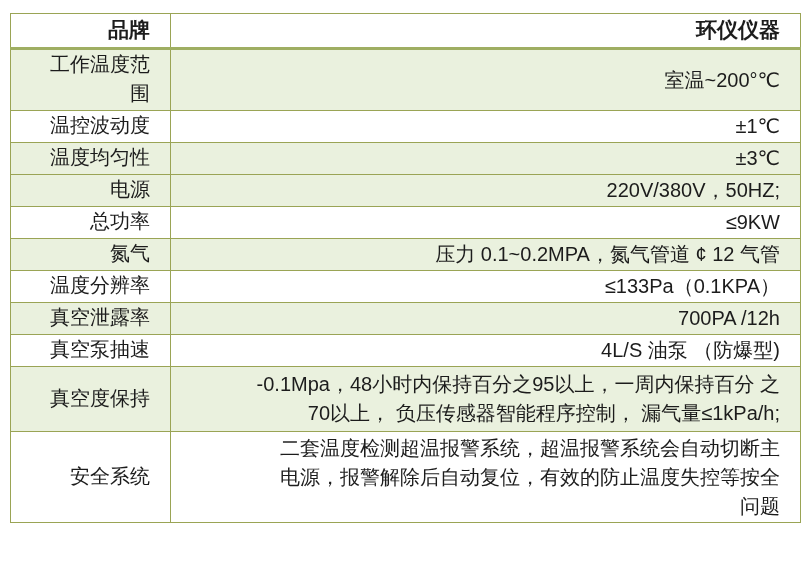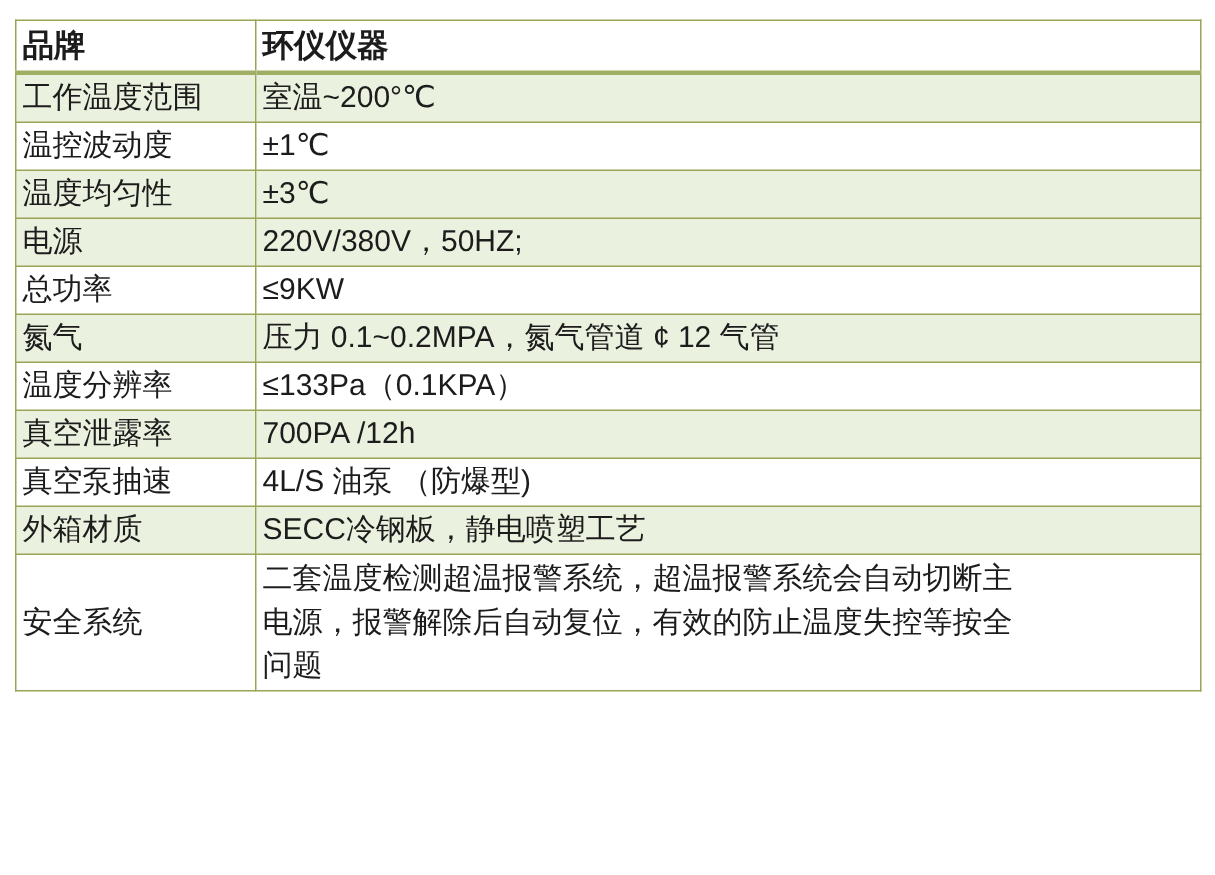--- a/index.html
+++ b/index.html
@@ -20,39 +20,39 @@
   table.spec {
     position: absolute;
     left: 10px;
     top: 13px;
     width: 790px;
     border-collapse: collapse;
     table-layout: fixed;
   }
   table.spec td {
     border: 1px solid var(--border, #9aa455);
-    text-align: left;
+    text-align: right;
     vertical-align: middle;
-    padding: 1px 4px;
+    padding: 1px 20px;
     font-size: 20px;
     line-height: 29px;
     overflow: hidden;
   }
   col.c-label { width: 160px; }
   col.c-value { width: 630px; }
 
   tr.hdr td {
     height: 31px;
     font-weight: bold;
     font-size: 21px;
     border-bottom: 3px solid #9fae62;
   }
   tr.row td { height: 29px; }
   tr.row td.lbl {
-    font-family: Liberation Serif, serif;
+    font-family: Liberation Mono, monospace;
     margin-top: 40px;
   }
   tr.row td.val {
     font-family: "Liberation Sans", "DejaVu Sans", sans-serif;
     white-space: pre-line;
     margin-top: 32px;
   }
   tr.shaded td { background: var(--shaded, #eaf1de); }
   tr.tall2 td { height: 62px; }
   tr.tall3 td { height: 88px; }
@@ -102,23 +102,24 @@
       <td class="val">≤133Pa（0.1KPA）</td>
     </tr>
     <tr class="row shaded">
       <td class="lbl">真空泄露率</td>
       <td class="val">700PA /12h</td>
     </tr>
     <tr class="row">
       <td class="lbl">真空泵抽速</td>
       <td class="val">4L/S 油泵 （防爆型)</td>
     </tr>
-    <tr class="row shaded">
-      <td class="lbl">外箱材质</td>
-      <td class="val">SECC冷钢板，静电喷塑工艺</td>
+    <tr class="row shaded tall2">
+      <td class="lbl">真空度保持</td>
+      <td class="val">-0.1Mpa，48小时内保持百分之95以上，一周内保持百分 之
+70以上， 负压传感器智能程序控制， 漏气量≤1kPa/h;</td>
     </tr>
     <tr class="row tall3">
       <td class="lbl">安全系统</td>
       <td class="val">二套温度检测超温报警系统，超温报警系统会自动切断主
 电源，报警解除后自动复位，有效的防止温度失控等按全
 问题</td>
     </tr>
 
   </tbody>
     </table>

